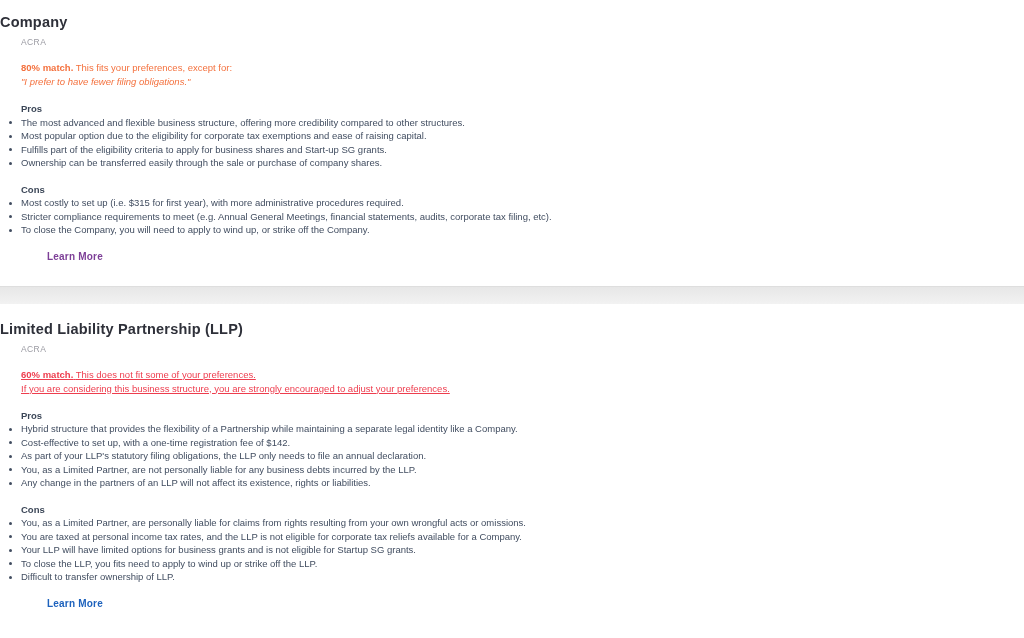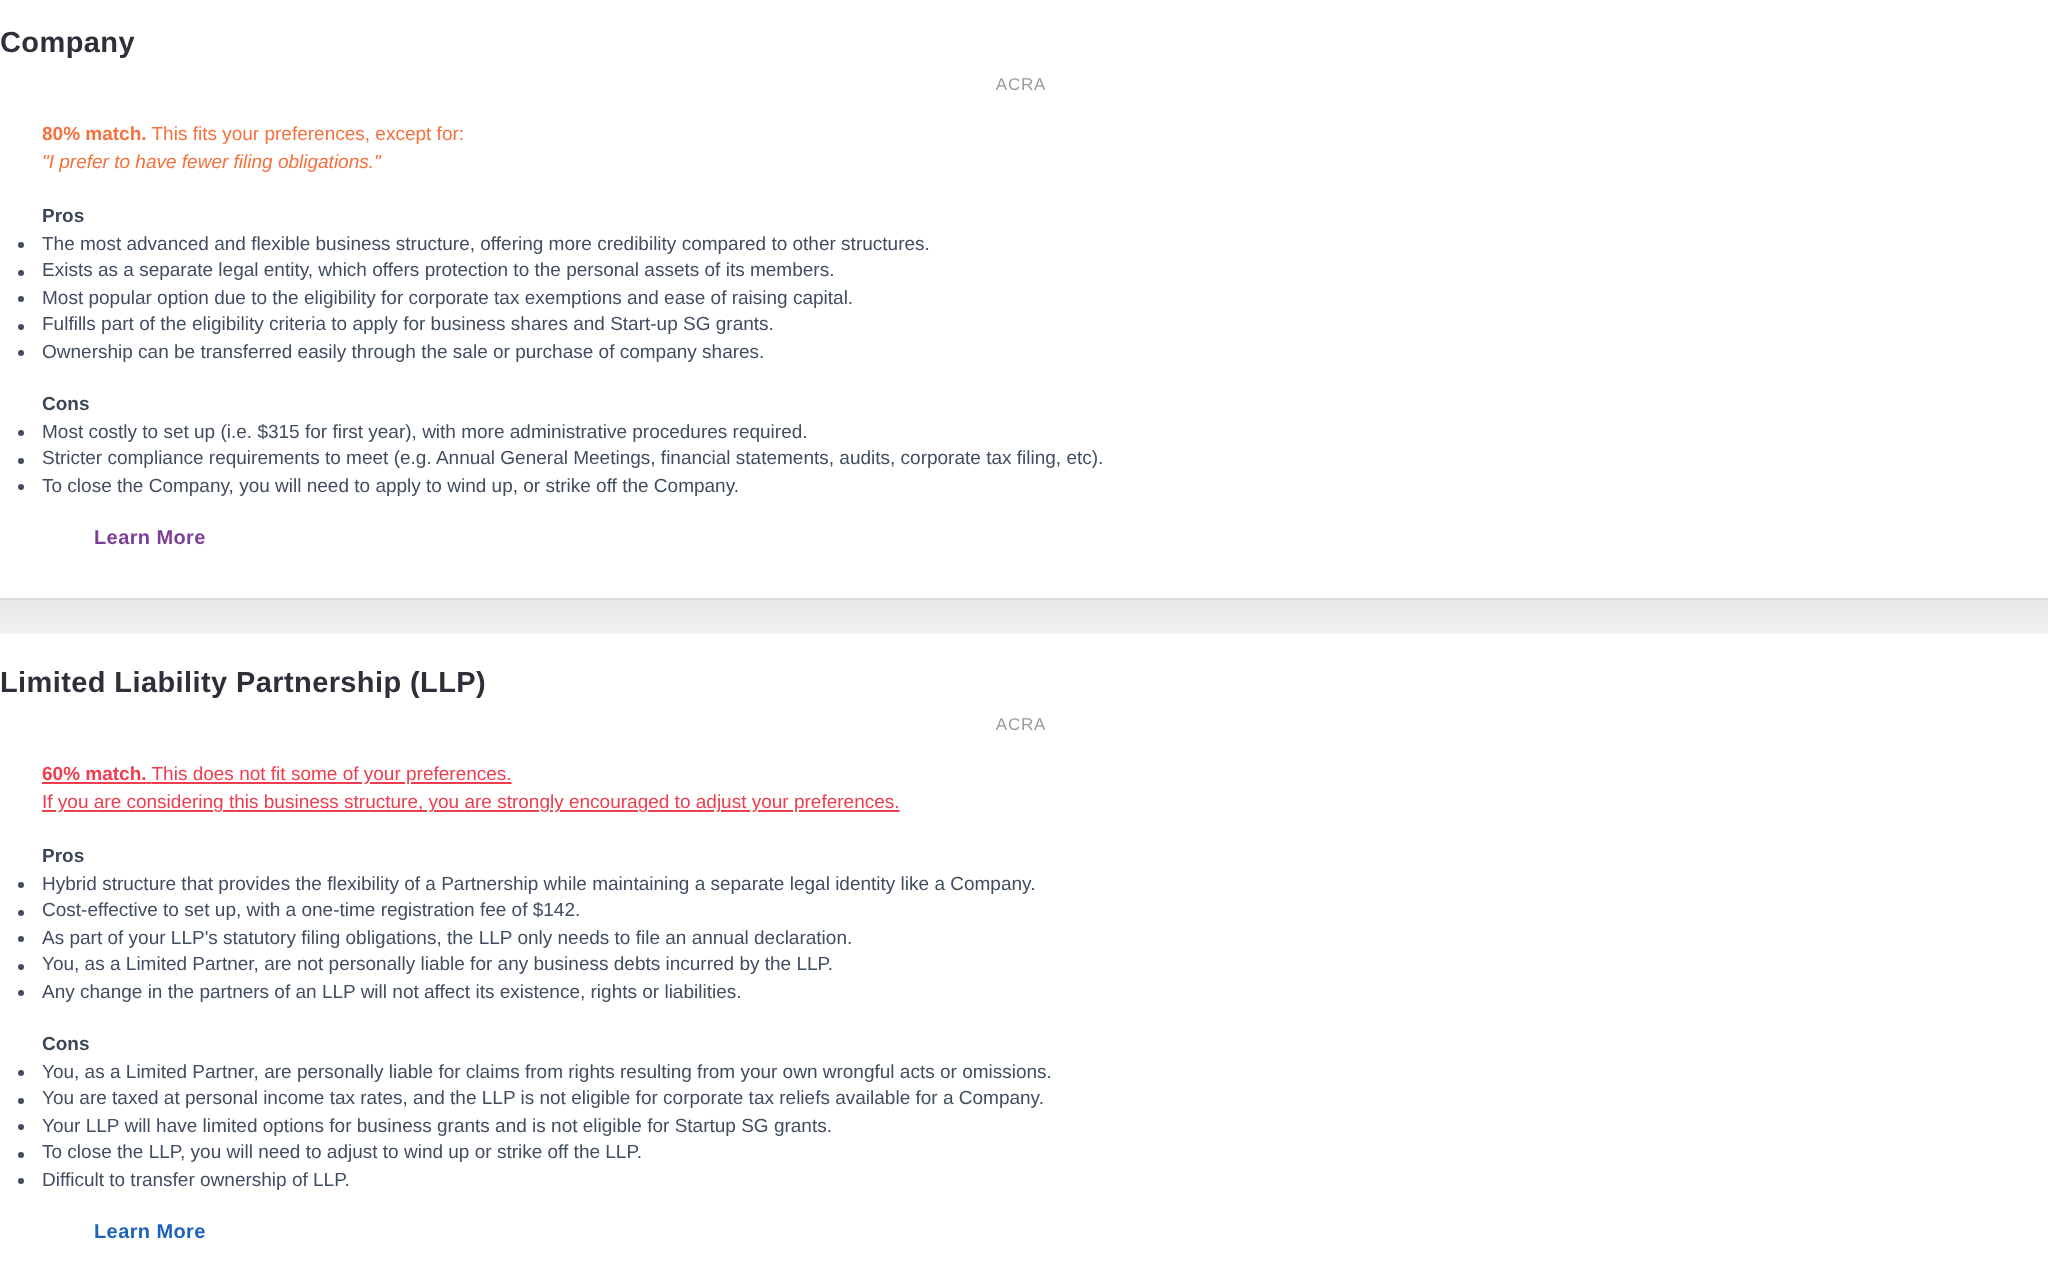--- a/index.html
+++ b/index.html
@@ -20,21 +20,20 @@
     line-height: 15px;
     font-weight: bold;
     color: #2e3039;
     letter-spacing: .2px;
   }
   .agency {
     margin-top: 7px;
     font-size: 8.5px;
     letter-spacing: .4px;
     color: #9a9aa2;
-    text-align: center;
   }
   .match {
     margin-top: 14px;
     font-size: 9.5px;
     line-height: 14px;
   }
   .match strong { font-weight: bold; }
   .match-orange { color: #f4713e; }
   .match-red { color: #ee3d4e; text-decoration: underline; }
   .italic { font-style: italic; }
@@ -88,21 +87,20 @@
 <section class="card card-company">
   <h2 class="indent title">Company</h2>
   <div class="indent agency">ACRA</div>
   <div class="indent match match-orange">
     <div><strong>80% match.</strong> <span>This fits your preferences, except for:</span></div>
     <div class="italic">"I prefer to have fewer filing obligations."</div>
   </div>
   <div class="indent list-label">Pros</div>
   <ul class="plain">
     <li>The most advanced and flexible business structure, offering more credibility compared to other structures.</li>
-    <li>Exists as a separate legal entity, which offers protection to the personal assets of its members.</li>
     <li>Most popular option due to the eligibility for corporate tax exemptions and ease of raising capital.</li>
     <li>Fulfills part of the eligibility criteria to apply for business shares and Start-up SG grants.</li>
     <li>Ownership can be transferred easily through the sale or purchase of company shares.</li>
   </ul>
   <div class="indent list-label">Cons</div>
   <ul class="plain">
     <li>Most costly to set up (i.e. $315 for first year), with more administrative procedures required.</li>
     <li>Stricter compliance requirements to meet (e.g. Annual General Meetings, financial statements, audits, corporate tax filing, etc).</li>
     <li>To close the Company, you will need to apply to wind up, or strike off the Company.</li>
   </ul>
@@ -124,17 +122,17 @@
     <li>Cost-effective to set up, with a one-time registration fee of $142.</li>
     <li>As part of your LLP's statutory filing obligations, the LLP only needs to file an annual declaration.</li>
     <li>You, as a Limited Partner, are not personally liable for any business debts incurred by the LLP.</li>
     <li>Any change in the partners of an LLP will not affect its existence, rights or liabilities.</li>
   </ul>
   <div class="indent list-label">Cons</div>
   <ul class="plain">
     <li>You, as a Limited Partner, are personally liable for claims from rights resulting from your own wrongful acts or omissions.</li>
     <li>You are taxed at personal income tax rates, and the LLP is not eligible for corporate tax reliefs available for a Company.</li>
     <li>Your LLP will have limited options for business grants and is not eligible for Startup SG grants.</li>
-    <li>To close the LLP, you will need to adjust to wind up or strike off the LLP.</li>
+    <li>To close the LLP, you fits need to apply to wind up or strike off the LLP.</li>
     <li>Difficult to transfer ownership of LLP.</li>
   </ul>
   <a class="indent learn-more blue" href="#">Learn More</a>
 </section>
 
 </body></html>

